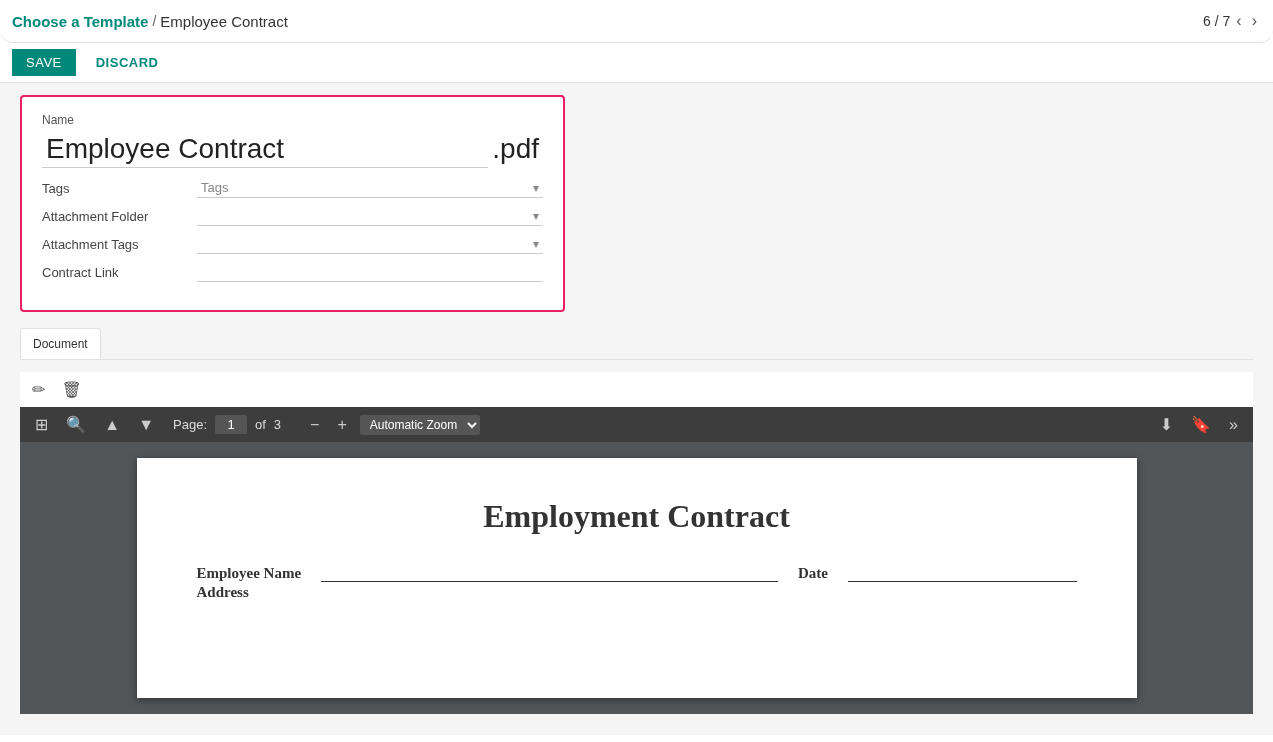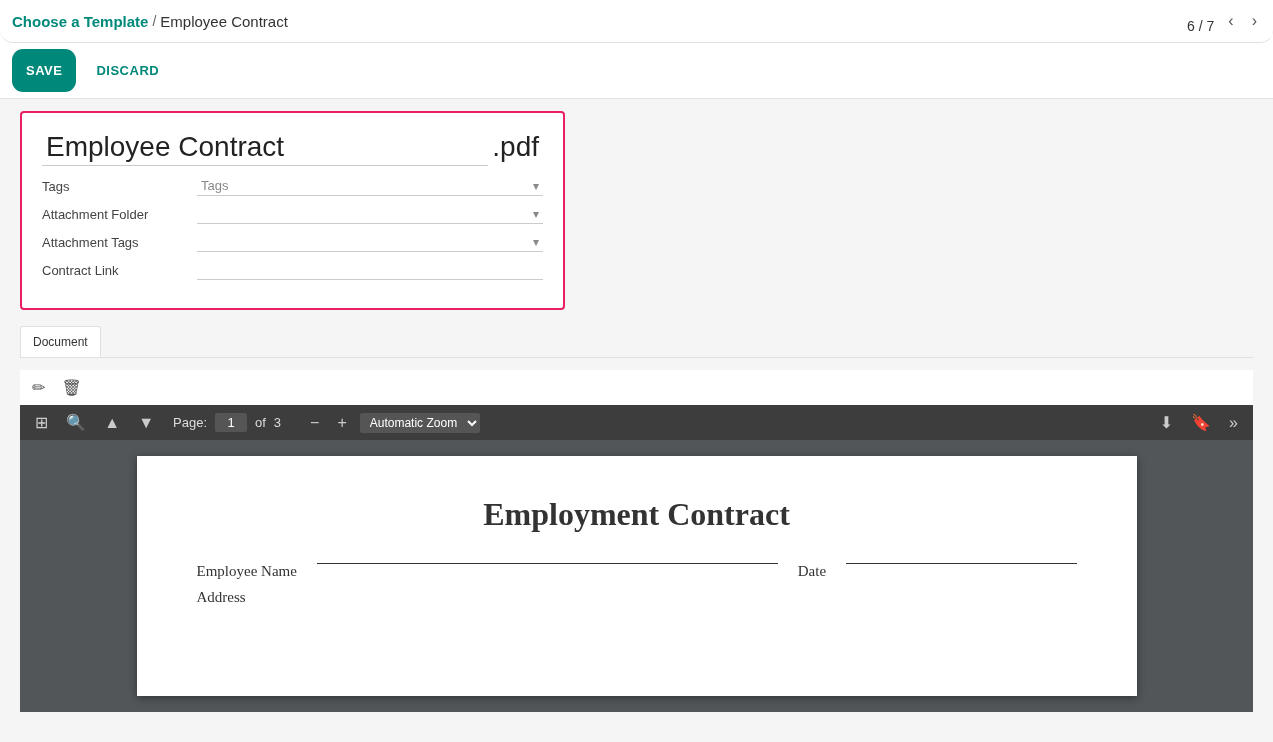--- a/index.html
+++ b/index.html
@@ -28,22 +28,22 @@
     }
     .breadcrumb-sep {
       color: #666;
       font-size: 14px;
     }
     .breadcrumb-current {
       color: #333;
     }
     .pagination {
       display: flex;
-      align-items: flex-end;
-      gap: 10px;
+      align-items: center;
+      gap: 2px;
       font-size: 14px;
       color: #333;
     }
     .pagination-btn {
       background: none;
       border: none;
       cursor: pointer;
       padding: 4px;
       color: #555;
       font-size: 16px;
@@ -57,24 +57,24 @@
       align-items: center;
       gap: 8px;
       padding: 6px 12px;
       border-bottom: 1px solid #e0e0e0;
       background: #fff;
     }
     .btn-save {
       background: #00897b;
       color: #fff;
       border: none;
-      padding: 14px 14px;
-      font-size: 13px;
-      font-weight: 700;
-      border-radius: 11px;
+      padding: 6px 14px;
+      font-size: 13px;
+      font-weight: 400;
+      border-radius: 0;
       cursor: pointer;
       letter-spacing: 0.5px;
     }
     .btn-discard {
       background: none;
       color: #00897b;
       border: none;
       padding: 6px 12px;
       font-size: 13px;
       font-weight: 600;
@@ -281,25 +281,26 @@
     }
     .pdf-title {
       text-align: center;
       font-size: 32px;
       font-weight: bold;
       margin-bottom: 30px;
       font-family: 'Times New Roman', serif;
     }
     .pdf-field-row {
       display: flex;
-      align-items: flex-start;
+      align-items: flex-end;
       gap: 20px;
-      margin-bottom: 9px;
+      margin-bottom: 2px;
       font-size: 15px;
       font-family: 'Times New Roman', serif;
+      font-weight: bold;
     }
     .pdf-field-label {
       white-space: nowrap;
     }
     .pdf-field-line {
       flex: 1;
       border-bottom: 1px solid #333;
       min-width: 60px;
     }
     .pdf-address-label {
@@ -324,20 +325,21 @@
 </div>
 
 <div class="action-bar">
   <button class="btn-save">SAVE</button>
   <button class="btn-discard">DISCARD</button>
 </div>
 
 <div class="main-content">
 
   <div class="form-card">
+    <div class="field-label">Name</div>
     <div class="name-row">
       <input class="name-input" type="text" value="Employee Contract" style="">
       <span class="name-ext">.pdf</span>
     </div>
 
     <div class="meta-fields">
 
       <div class="meta-row">
         <span class="meta-label">Tags</span>
         <div class="meta-select-wrapper">

